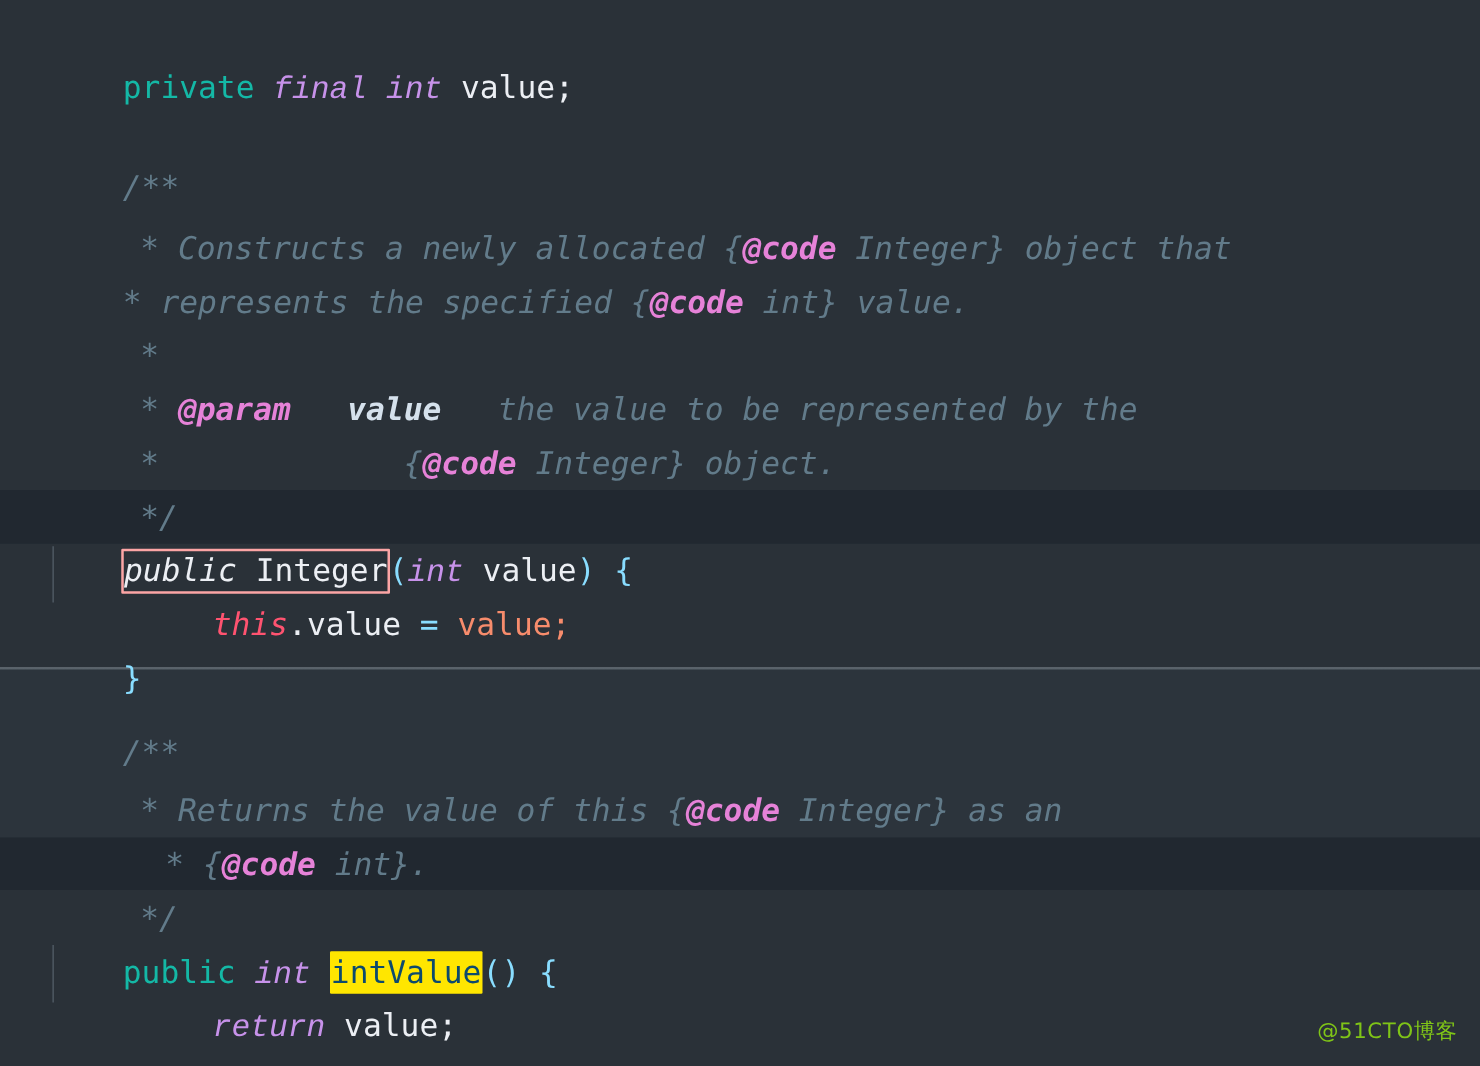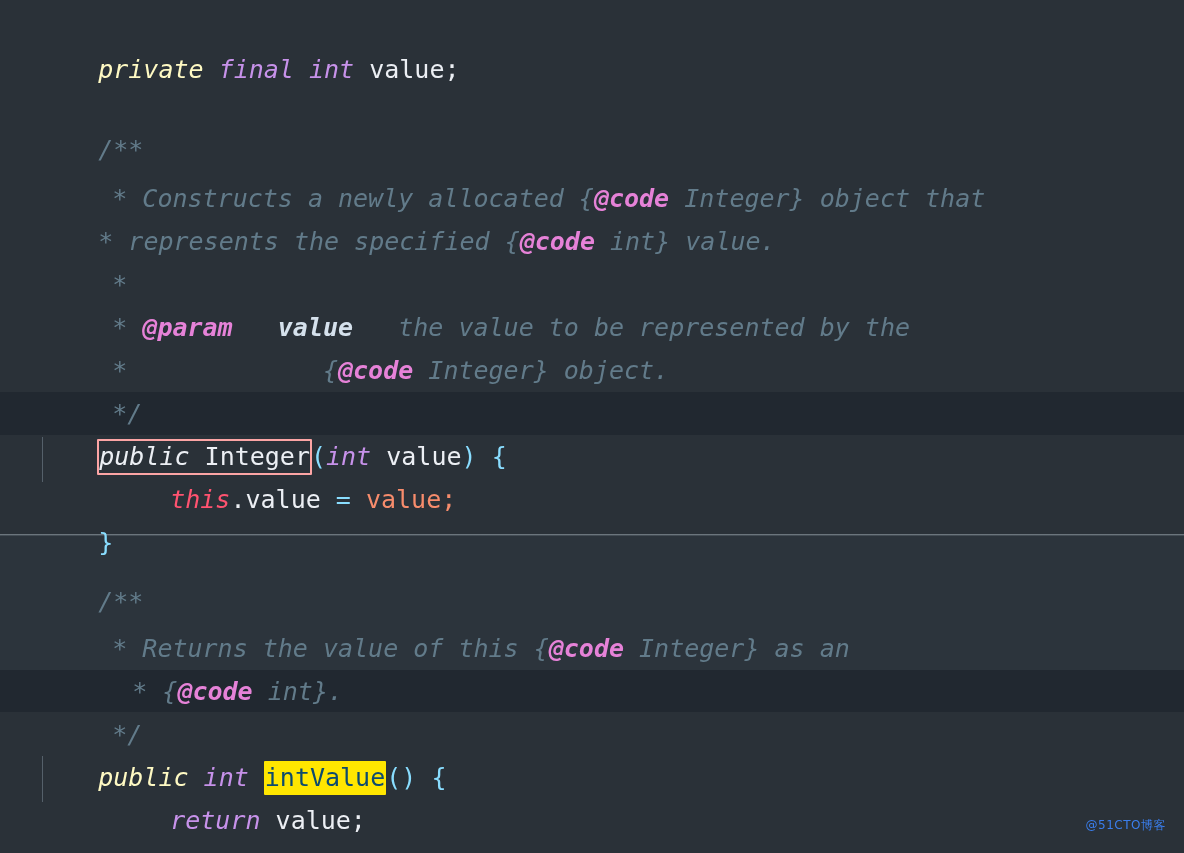--- a/index.html
+++ b/index.html
@@ -48,22 +48,22 @@
 
   
   .guide {
     position: absolute;
     width: 1px;
     background: #55606a;
     pointer-events: none;
   }
 
   
-  .kw-orange { color: #fef9c3; font-style: italic; }
-  .kw-purple { color: #c792ea; font-style: italic; }
+  .kw-orange { color: #14b8a6; }
+  .kw-purple { color: #c792ea; font-style: italic; font-family: Liberation Mono, monospace; }
   .kw-red    { color: #ff5370; font-style: italic; }
   .kw-white-i{ color: #eceff4; font-style: italic; }
   .plain     { color: #eceff4; }
   .ident     { color: #eceff4; }
   .punct     { color: #89ddff; }
   .op        { color: #89ddff; }
   .var-orange{ color: #f78c6c; }
   .cmt       { color: #627b8a; font-style: italic; }
   .cmt-tag   { color: #e682d8; font-style: italic; font-weight: bold; }
   .cmt-param { color: #d5e1ec; font-style: italic; font-weight: bold; }
@@ -82,22 +82,22 @@
     padding: 2px 1px 3px 1px;
     border-radius: 1px;
   }
 
   
   .watermark {
     position: absolute;
     right: 18px;
     bottom: 6px;
     font-family: "DejaVu Sans", "Liberation Sans", sans-serif;
-    font-size: 12px;
-    color: #3b82f6;
+    font-size: 17px;
+    color: #84cc16;
     letter-spacing: .5px;
     opacity: .95;
   }
 </style>
 </head>
 <body>
 
 <div id="editor">
 
   <div class="band band-caret" style="top:392px; height:43px;"></div>

